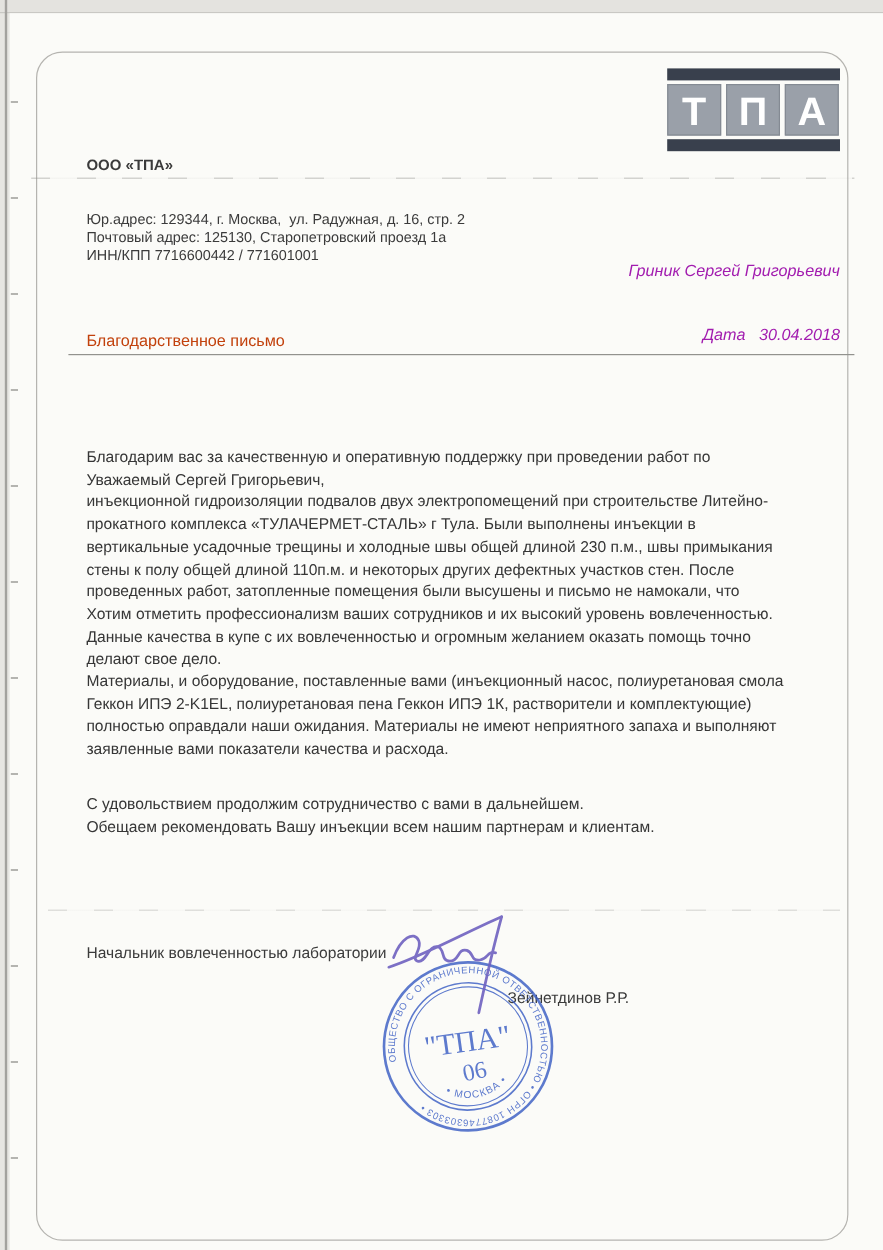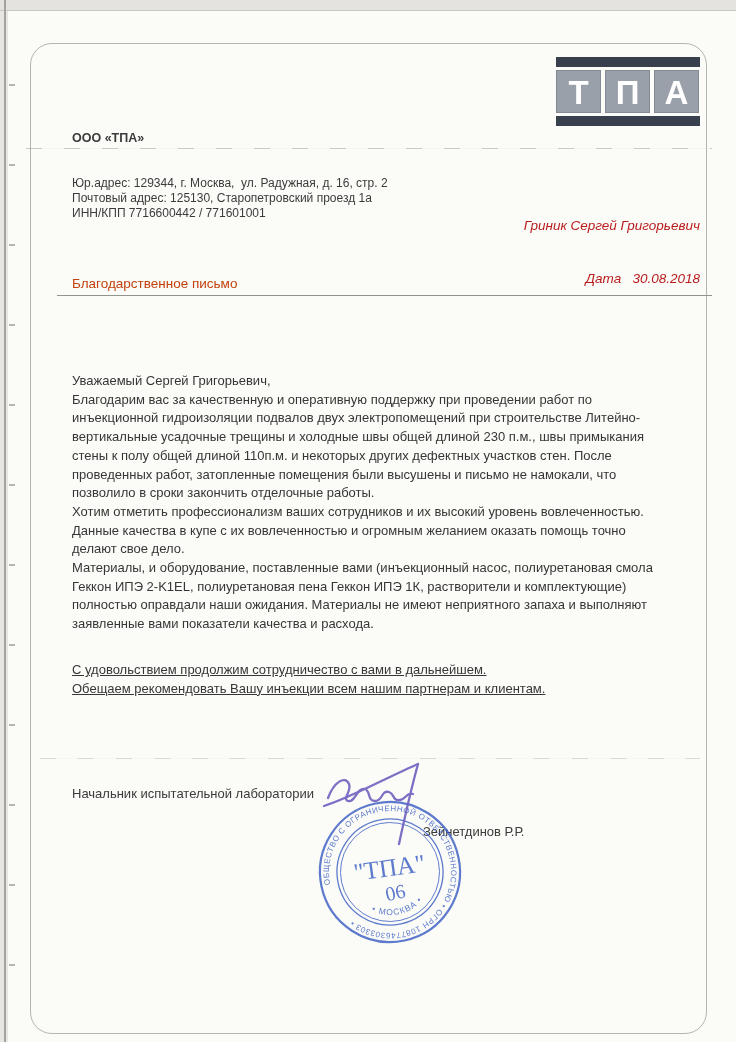--- a/index.html
+++ b/index.html
@@ -25,28 +25,28 @@
   .company { font-weight:bold; font-size:12.5px; line-height:16px;margin-top:44px; }
 
   .logo { position:absolute; left:556px; top:57px; width:144px; }
   .logo-bar { height:10px; background:#39404d; }
   .logo-row { display:flex; gap:4px; margin:3px 0; }
   .logo-box { width:45px; height:43px; background:#9aa0a9; color:#ffffff;
     font-weight:bold; font-size:33px; line-height:43px; text-align:center;
     border:1px solid #848a93; }
 
   .addressee { position:absolute; right:36px; top:182px; text-align:right;
-    font-style:italic; font-size:13.5px; line-height:17.5px; white-space:pre; color:#b91c1c; }
+    font-style:italic; font-size:13.5px; line-height:17.5px; white-space:pre; color:#a21caf; }
 
   .title { position:absolute; left:72px; top:276px; font-size:13.5px; color:#c2410c; }
   .title-rule { position:absolute; left:57px; top:295px; width:655px; height:1px; background:#92928e; }
 
   .body-block { position:absolute; left:72px; font-size:13px; line-height:18.7px; color:#363636; }
   .body-1 { top:372px; }
-  .body-2 { top:661px;text-decoration:underline; }
+  .body-2 { top:661px; }
   .bline { white-space:pre; }
 
   .sig-position { position:absolute; left:72px; top:786px; font-size:13px; }
   .sig-name { position:absolute; left:423px; top:824px; font-size:13px; }
 
   .stamp { position:absolute; left:315px; top:797px; width:150px; height:150px;
     opacity:.82; transform:rotate(-12deg); }
   .signature-svg { position:absolute; left:318px; top:754px; width:125px; height:95px; opacity:.9; }
 
   .scan-top-band { position:absolute; left:0; top:0; width:736px; height:11px; background:#e4e3df; border-bottom:1px solid #c9c8c4; }
@@ -72,49 +72,49 @@
   <div class="logo-row">
     <div class="logo-box">Т</div>
     <div class="logo-box">П</div>
     <div class="logo-box">А</div>
   </div>
   <div class="logo-bar"></div>
 </div>
 
 <div class="addressee">
   <div>Гриник Сергей Григорьевич</div>
-  <div>Дата   30.08.2018</div>
+  <div>Дата   30.04.2018</div>
 </div>
 
 <div class="title">Благодарственное письмо</div>
 <div class="title-rule"></div>
 
 <div class="body-block body-1">
+    <div class="bline">Благодарим вас за качественную и оперативную поддержку при проведении работ по</div>
     <div class="bline">Уважаемый Сергей Григорьевич,</div>
-    <div class="bline">Благодарим вас за качественную и оперативную поддержку при проведении работ по</div>
     <div class="bline">инъекционной гидроизоляции подвалов двух электропомещений при строительстве Литейно-</div>
+    <div class="bline">прокатного комплекса «ТУЛАЧЕРМЕТ-СТАЛЬ» г Тула. Были выполнены инъекции в</div>
     <div class="bline">вертикальные усадочные трещины и холодные швы общей длиной 230 п.м., швы примыкания</div>
     <div class="bline">стены к полу общей длиной 110п.м. и некоторых других дефектных участков стен. После</div>
     <div class="bline">проведенных работ, затопленные помещения были высушены и письмо не намокали, что</div>
-    <div class="bline">позволило в сроки закончить отделочные работы.</div>
     <div class="bline">Хотим отметить профессионализм ваших сотрудников и их высокий уровень вовлеченностью.</div>
     <div class="bline">Данные качества в купе с их вовлеченностью и огромным желанием оказать помощь точно</div>
     <div class="bline">делают свое дело.</div>
     <div class="bline">Материалы, и оборудование, поставленные вами (инъекционный насос, полиуретановая смола</div>
     <div class="bline">Геккон ИПЭ 2-K1EL, полиуретановая пена Геккон ИПЭ 1К, растворители и комплектующие)</div>
     <div class="bline">полностью оправдали наши ожидания. Материалы не имеют неприятного запаха и выполняют</div>
     <div class="bline">заявленные вами показатели качества и расхода.</div>
   </div>
 
 <div class="body-block body-2">
     <div class="bline">С удовольствием продолжим сотрудничество с вами в дальнейшем.</div>
     <div class="bline">Обещаем рекомендовать Вашу инъекции всем нашим партнерам и клиентам.</div>
   </div>
 
-<div class="sig-position">Начальник испытательной лаборатории</div>
+<div class="sig-position">Начальник вовлеченностью лаборатории</div>
 <div class="sig-name">Зейнетдинов Р.Р.</div>
 
 <svg class="stamp" viewBox="0 0 150 150">
   <defs>
     <path id="ringPath" d="M 14,75 A 61,61 0 1,1 136,75 A 61,61 0 1,1 14,75" fill="none"></path>
     <path id="cityPath" d="M 38,96 A 42,42 0 0,0 112,96" fill="none"></path>
   </defs>
   <circle cx="75" cy="75" r="70" fill="none" stroke="#3b5ec4" stroke-width="2.2"></circle>
   <circle cx="75" cy="75" r="53" fill="none" stroke="#3b5ec4" stroke-width="1.3"></circle>
   <circle cx="75" cy="75" r="49.5" fill="none" stroke="#3b5ec4" stroke-width="0.9"></circle>

